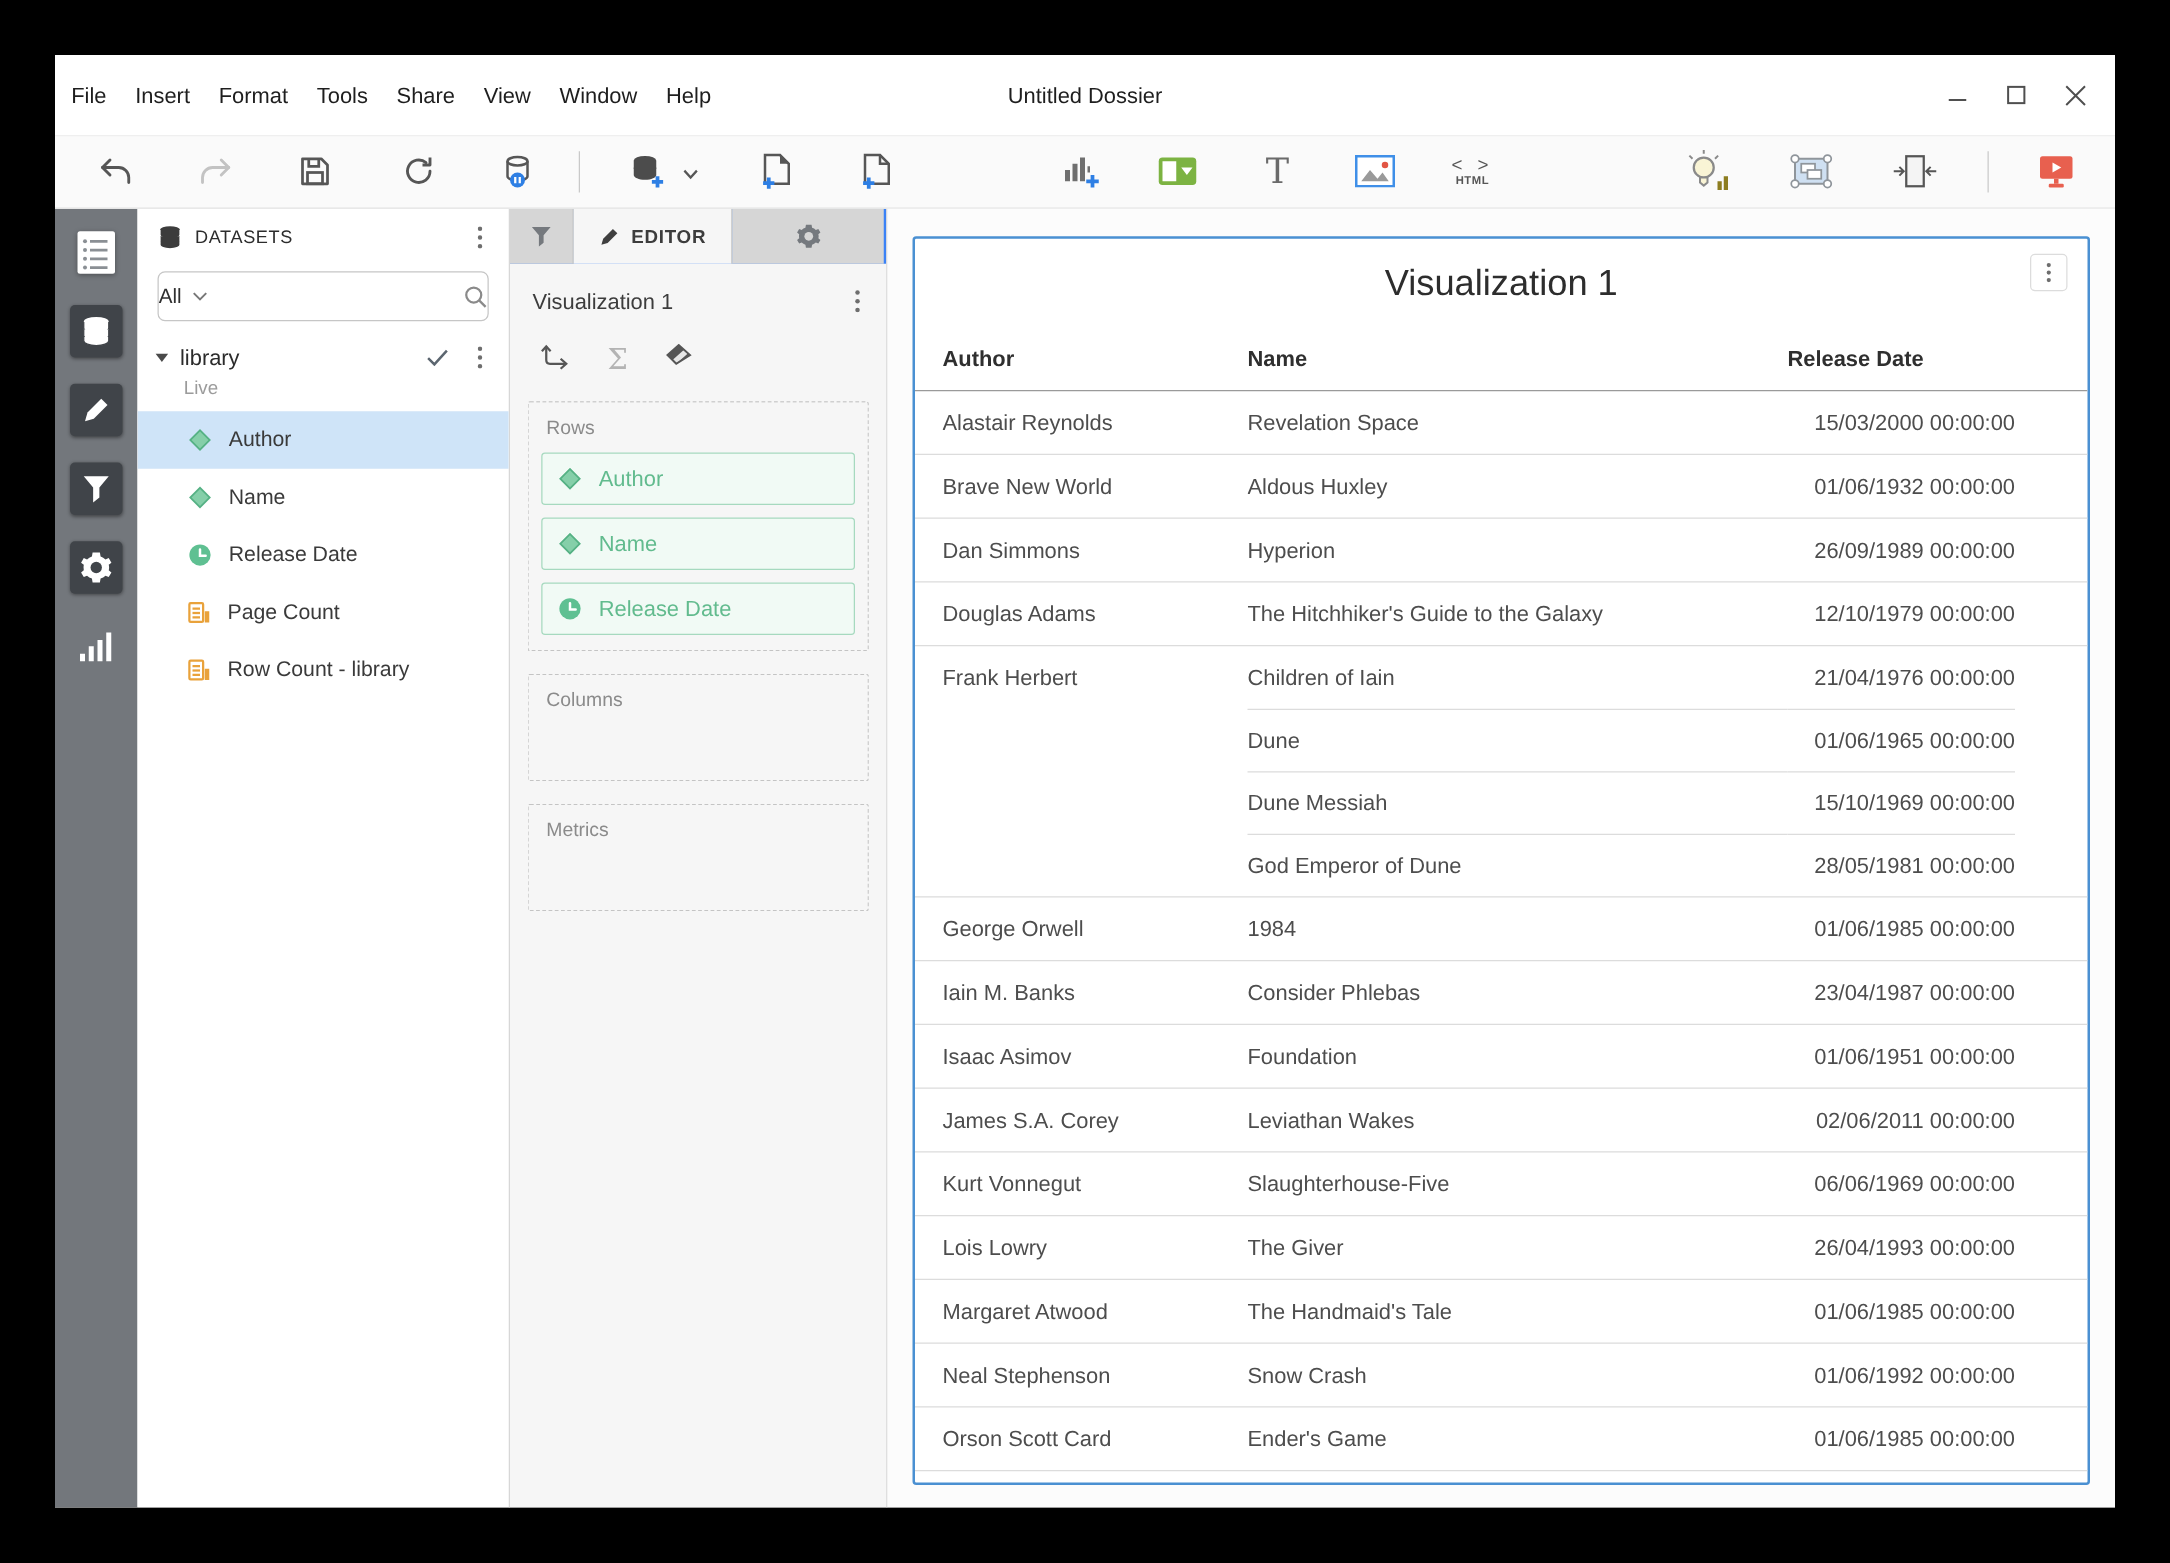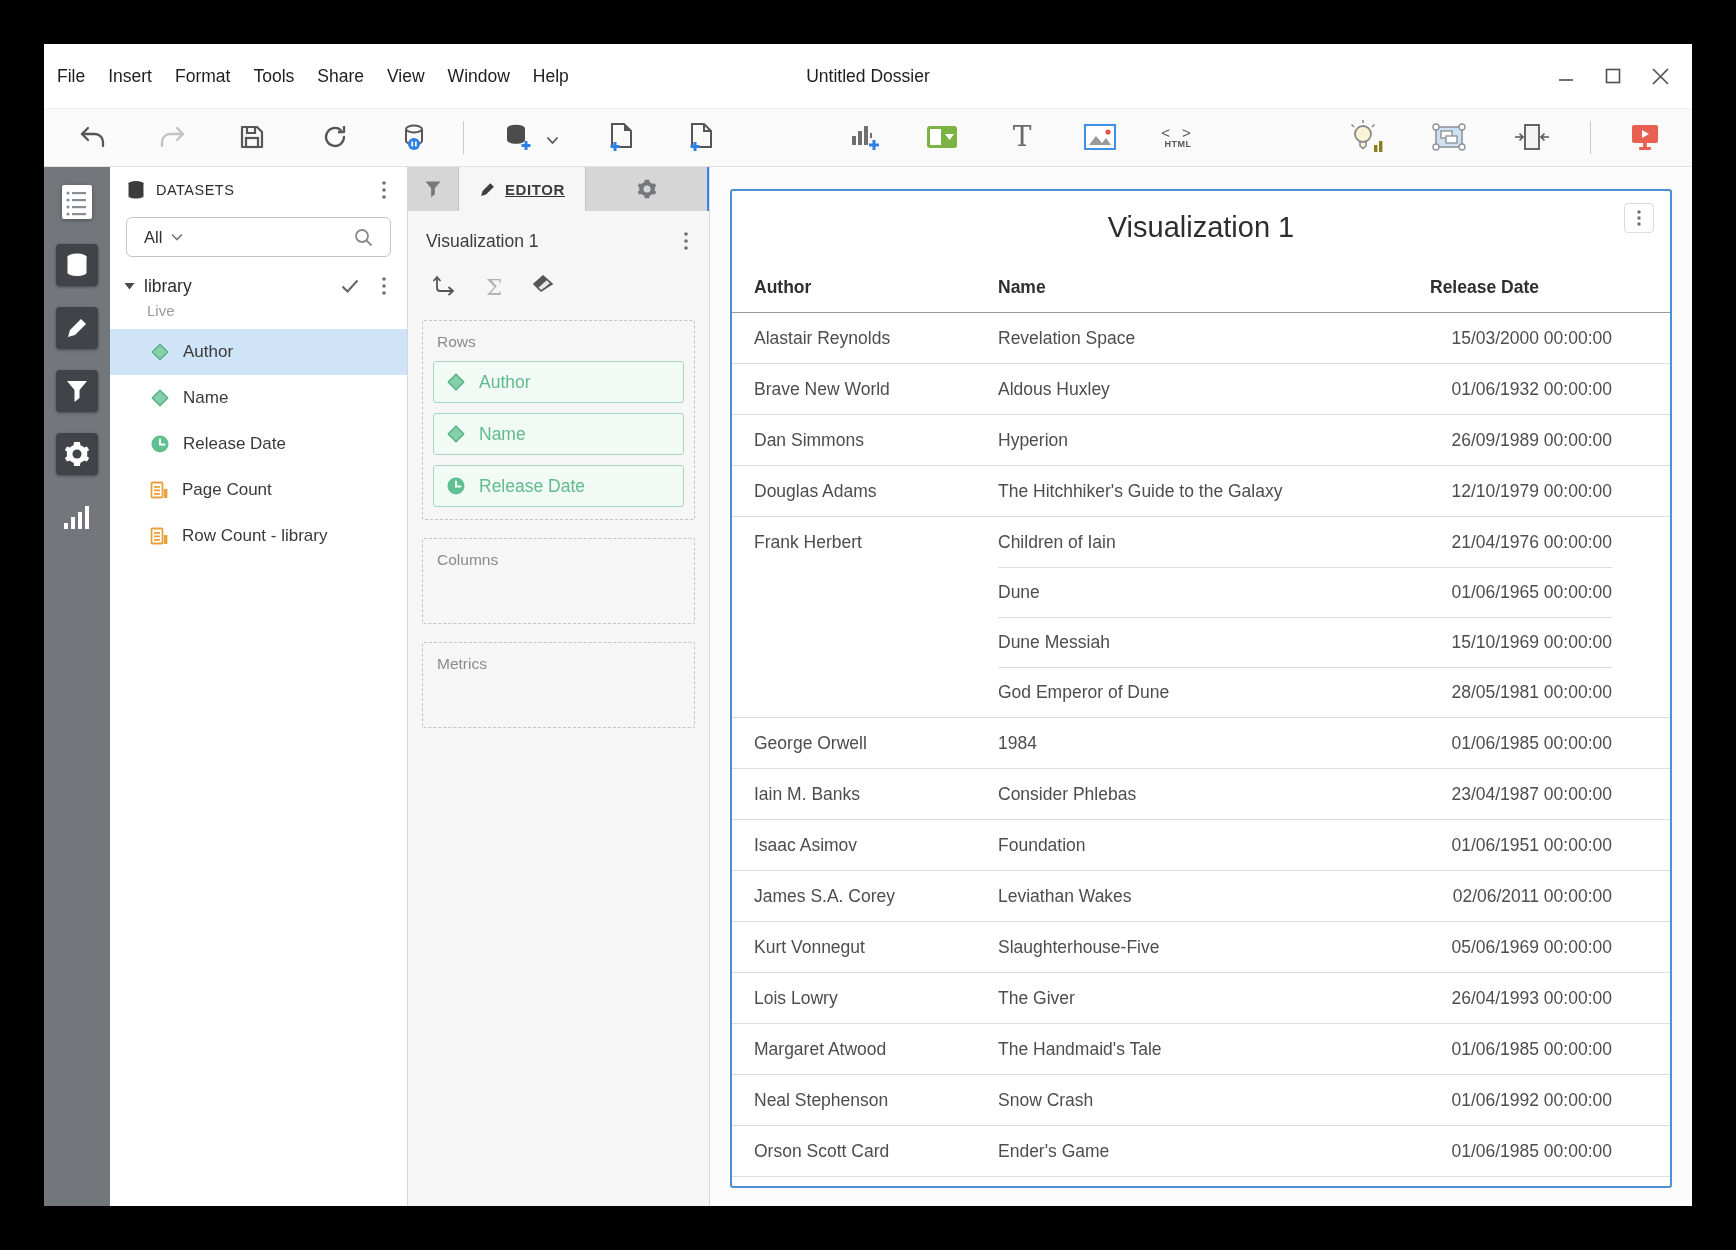--- a/index.html
+++ b/index.html
@@ -28,34 +28,34 @@
             box-shadow:0 1px 3px rgba(0,0,0,.4);display:flex;align-items:center;justify-content:center;}
   .rail-btn.flat{background:transparent;box-shadow:none;}
   .toc-sheet{filter:drop-shadow(0 1px 2px rgba(0,0,0,.35));}
   
   .ds-panel{width:297px;background:#fff;border-right:1px solid #d7d7d7;flex:0 0 auto;
             display:flex;flex-direction:column;overflow:hidden;}
   .ds-header{height:46px;display:flex;align-items:center;padding:0 12px 0 16px;gap:10px;}
   .ds-title{font-size:14.5px;font-weight:400;letter-spacing:.5px;color:#2c2c2c;flex:1;}
   .kebab{width:22px;height:26px;display:flex;align-items:center;justify-content:center;}
   .search{margin:4px 16px 10px;height:38px;border:1px solid #c6c6c6;border-radius:6px;background:#fff;
-          display:flex;align-items:center;padding:0 17px;}
+          display:flex;align-items:center;padding:0 0;}
   .search .all{font-size:16.5px;color:#2f2f2f;margin-right:9px;}
   .search .spacer{flex:1;}
   .lib-row{display:flex;align-items:center;padding:6px 12px 2px 14px;font-size:17.5px;color:#2b2b2b;}
   .lib-caret{margin-right:9px;}
   .lib-name{flex:1;}
   .live{padding:1px 0 10px 37px;font-size:15px;color:#9b9b9b;}
   .field{height:46px;display:flex;align-items:center;padding-left:40px;gap:13px;
          font-size:17px;color:#3a3a3a;}
   .field.selected{background:#cfe4f8;}
   
   .ed-panel{width:301px;background:#f6f6f6;border-right:1px solid #d7d7d7;flex:0 0 auto;
             display:flex;flex-direction:column;overflow:hidden;}
-  .ed-tabs{display:flex;height:44px;flex:0 0 auto;background:#3b82f6;text-decoration:underline;}
+  .ed-tabs{display:flex;height:44px;flex:0 0 auto;background:#3b82f6;}
   .ed-tab{display:flex;align-items:center;justify-content:center;gap:9px;border-right:1px solid #c3c3c3;}
   .ed-tab.t-filter{width:50px;background:#d6d6d6;}
   .ed-tab.t-editor{width:126px;background:#f6f6f6;border-right:1px solid #c3c3c3;}
   .ed-tab.t-settings{width:121px;background:#d6d6d6;border-right:none;}
   .ed-tab-label{font-size:15px;font-weight:700;letter-spacing:.6px;color:#3c3c3c;}
   .viz-name-row{display:flex;align-items:center;padding:17px 12px 0 18px;}
   .viz-name{flex:1;font-size:17.5px;color:#3d3d3d;}
   .ed-icons{display:flex;align-items:center;gap:30px;padding:20px 0 2px 24px;}
   .sigma{font-size:23px;color:#b3b3b3;font-family:"DejaVu Serif",serif;}
   .zone{border:1px dashed #c4c4c4;border-radius:2px;margin:18px 14px 0;padding:10px 10px 12px;}
@@ -545,21 +545,21 @@
               <div class="cell date">01/06/1951 00:00:00</div>
             </div>
             <div class="trow group-start">
               <div class="cell author">James S.A. Corey</div>
               <div class="cell name">Leviathan Wakes</div>
               <div class="cell date">02/06/2011 00:00:00</div>
             </div>
             <div class="trow group-start">
               <div class="cell author">Kurt Vonnegut</div>
               <div class="cell name">Slaughterhouse-Five</div>
-              <div class="cell date">05/06/1969 00:00:00</div>
+              <div class="cell date">06/06/1969 00:00:00</div>
             </div>
             <div class="trow group-start">
               <div class="cell author">Lois Lowry</div>
               <div class="cell name">The Giver</div>
               <div class="cell date">26/04/1993 00:00:00</div>
             </div>
             <div class="trow group-start">
               <div class="cell author">Margaret Atwood</div>
               <div class="cell name">The Handmaid's Tale</div>
               <div class="cell date">01/06/1985 00:00:00</div>

